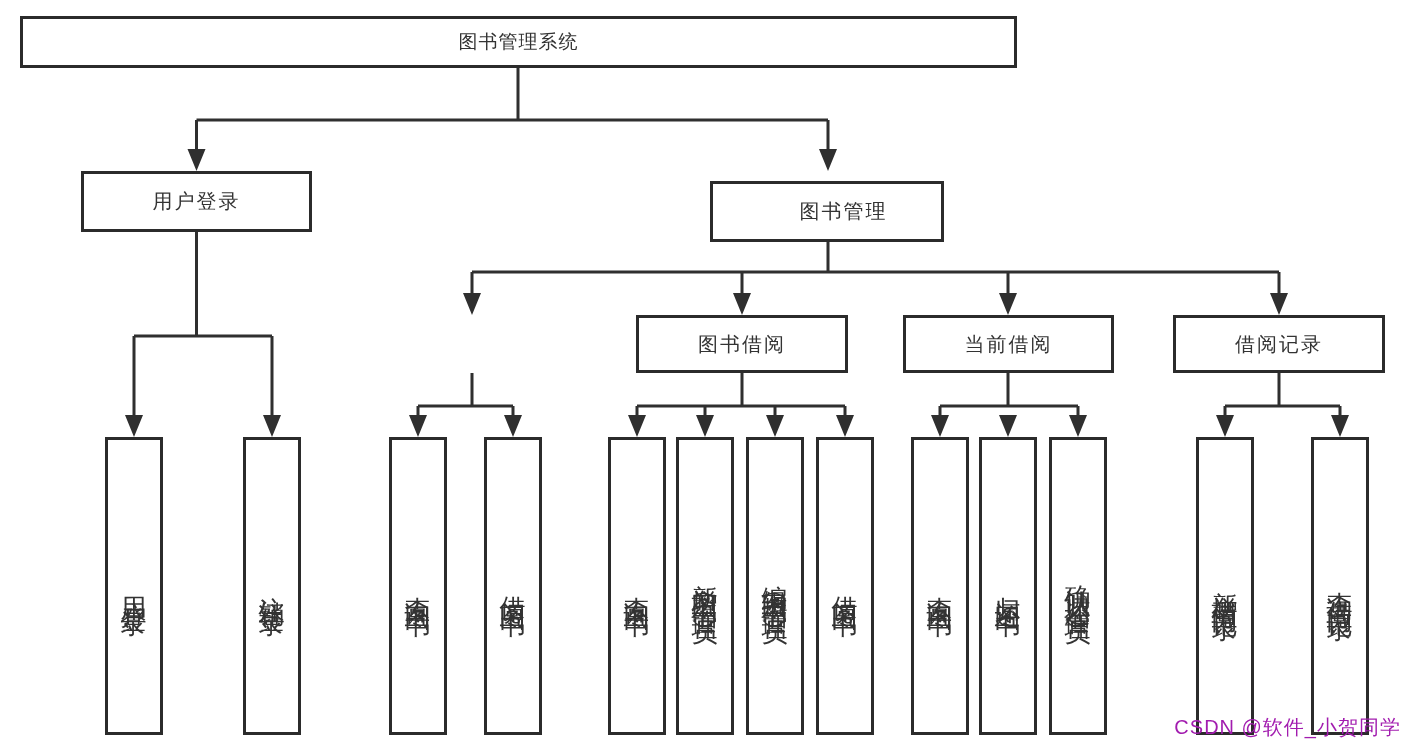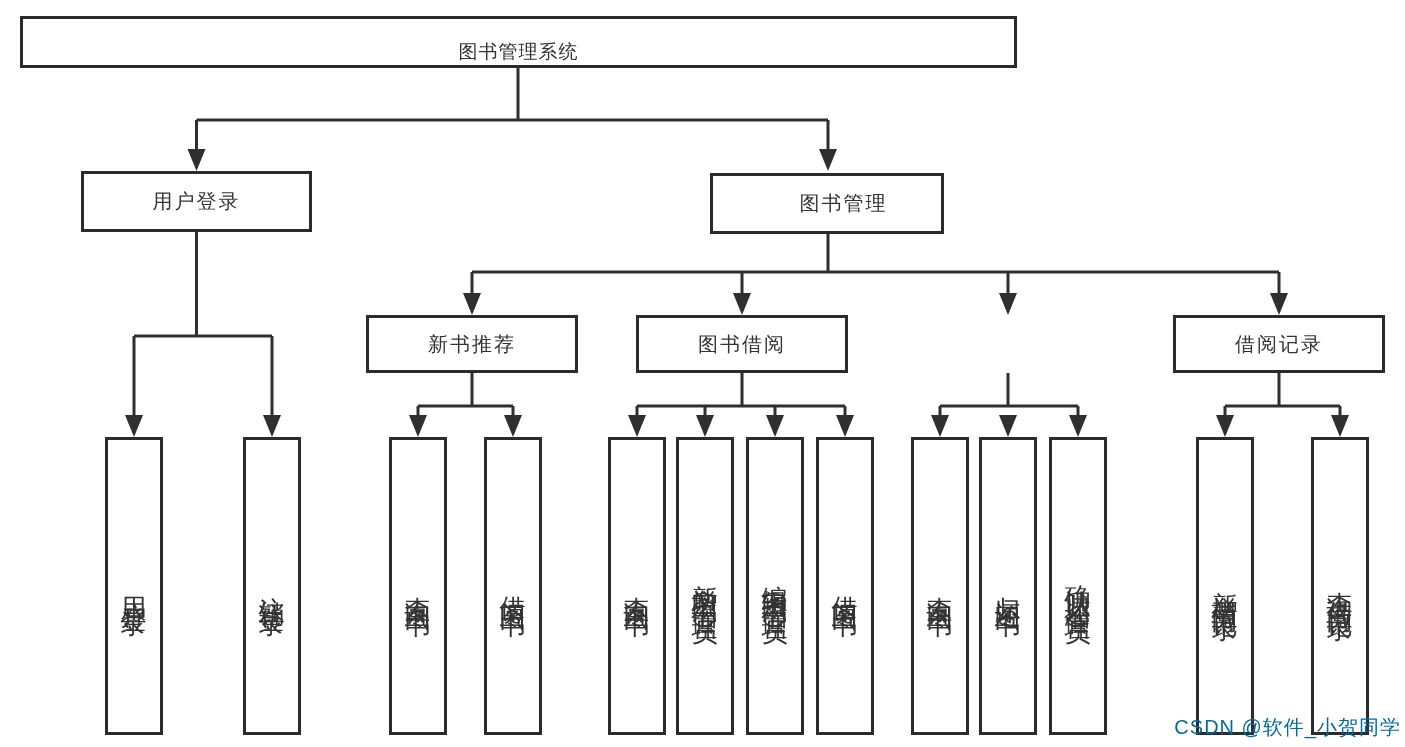--- a/index.html
+++ b/index.html
@@ -20,21 +20,21 @@
     box-sizing: border-box;
     border: 3px solid #2b2b2b;
     background: #ffffff;
     display: flex;
     align-items: center;
     justify-content: center;
     color: #333333;
     z-index: 2;
   }
   .node .lbl { white-space: nowrap; }
-  .root-box   { font-size: 19px; letter-spacing: 1px; align-items: flex-end; }
+  .root-box   { font-size: 19px; letter-spacing: 1px; }
   .branch-box { font-size: 20px; letter-spacing: 2px; }
   .leaf-box   { font-size: 26px; }
   .leaf-box .lbl {
     writing-mode: vertical-rl;
     text-orientation: upright;
     letter-spacing: 5px;
     line-height: 1;
     white-space: normal;
   }
   #connectors {
@@ -43,21 +43,21 @@
     width: 1405px;
     height: 747px;
     z-index: 1;
   }
   #watermark {
     position: absolute;
     right: 4px;
     top: 714px;
     z-index: 5;
     font-size: 20px;
-    color: #0369a1;
+    color: #a21caf;
     letter-spacing: 1px;
   }
 </style>
 </head>
 <body>
 
 <div id="canvas">
 
   <svg id="connectors" viewBox="0 0 1405 747" xmlns="http://www.w3.org/2000/svg">
     <path fill="none" stroke="#2f2f2f" stroke-width="3" d="M518 68 V120 M196.5 120 H828 M196.5 120 V151 M828 120 V151
@@ -88,29 +88,29 @@
              M1331 415 L1349 415 L1340 437 Z"></path>
   </svg>
 
   <div class="node root-box" style="left:20px; top:16px; width:997px; height:52px;">
     <span class="lbl">图书管理系统</span>
   </div>
 
   <div class="node branch-box" style="left:81px; top:171px; width:231px; height:61px;">
     <span class="lbl">用户登录</span>
   </div>
-  <div class="node branch-box" style="left:710px; top:173px; width:234px; height:61px;padding-left:33px;">
+  <div class="node branch-box" style="left:710px; top:181px; width:234px; height:61px;padding-left:33px;">
     <span class="lbl">图书管理</span>
   </div>
 
-  <div class="node branch-box" style="left:366px; top:315px; width:212px; height:58px;">
-    <span class="lbl">新书推荐</span>
-  </div>
   <div class="node branch-box" style="left:636px; top:315px; width:212px; height:58px;font-family:Liberation Mono, monospace;">
     <span class="lbl">图书借阅</span>
+  </div>
+  <div class="node branch-box" style="left:903px; top:315px; width:211px; height:58px;">
+    <span class="lbl">当前借阅</span>
   </div>
   <div class="node branch-box" style="left:1173px; top:315px; width:212px; height:58px;text-align:right;">
     <span class="lbl">借阅记录</span>
   </div>
 
   <div class="node leaf-box" style="left:105px; top:437px; width:58px; height:298px;">
     <span class="lbl">用户登录</span>
   </div>
   <div class="node leaf-box" style="left:243px; top:437px; width:58px; height:298px;">
     <span class="lbl">注销登录</span>

